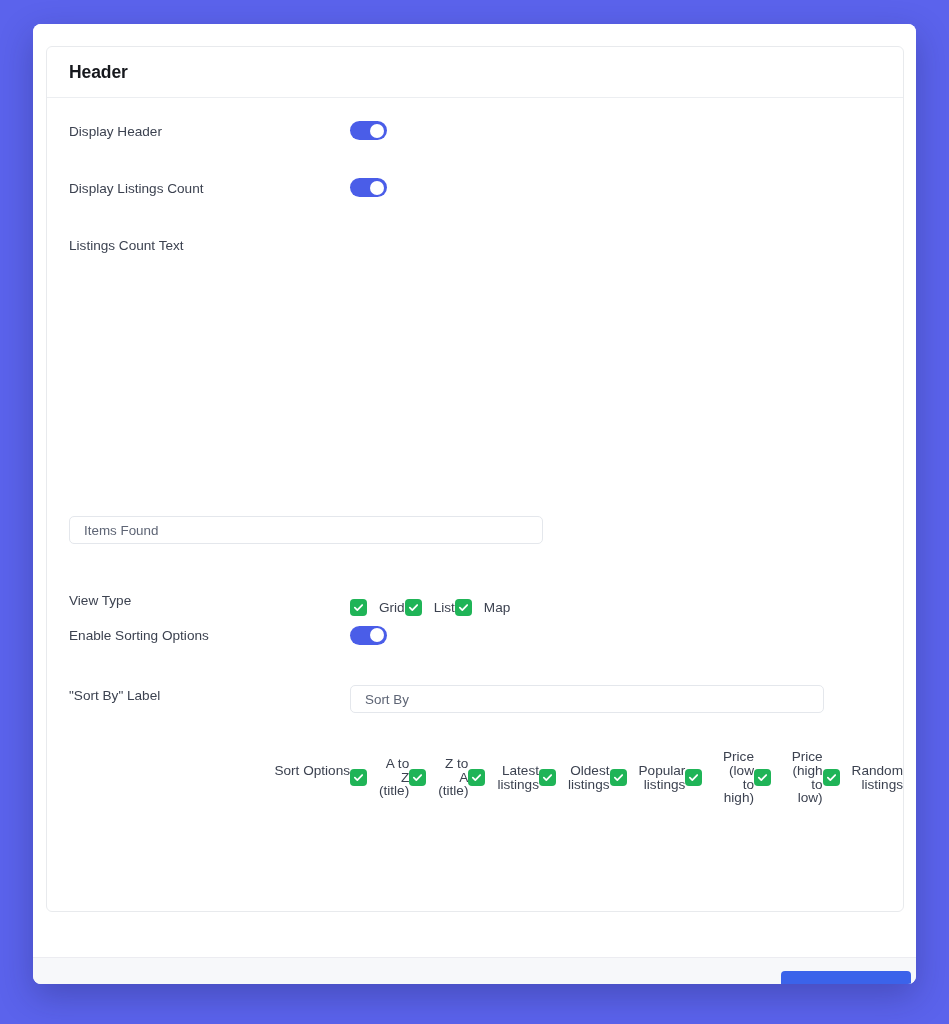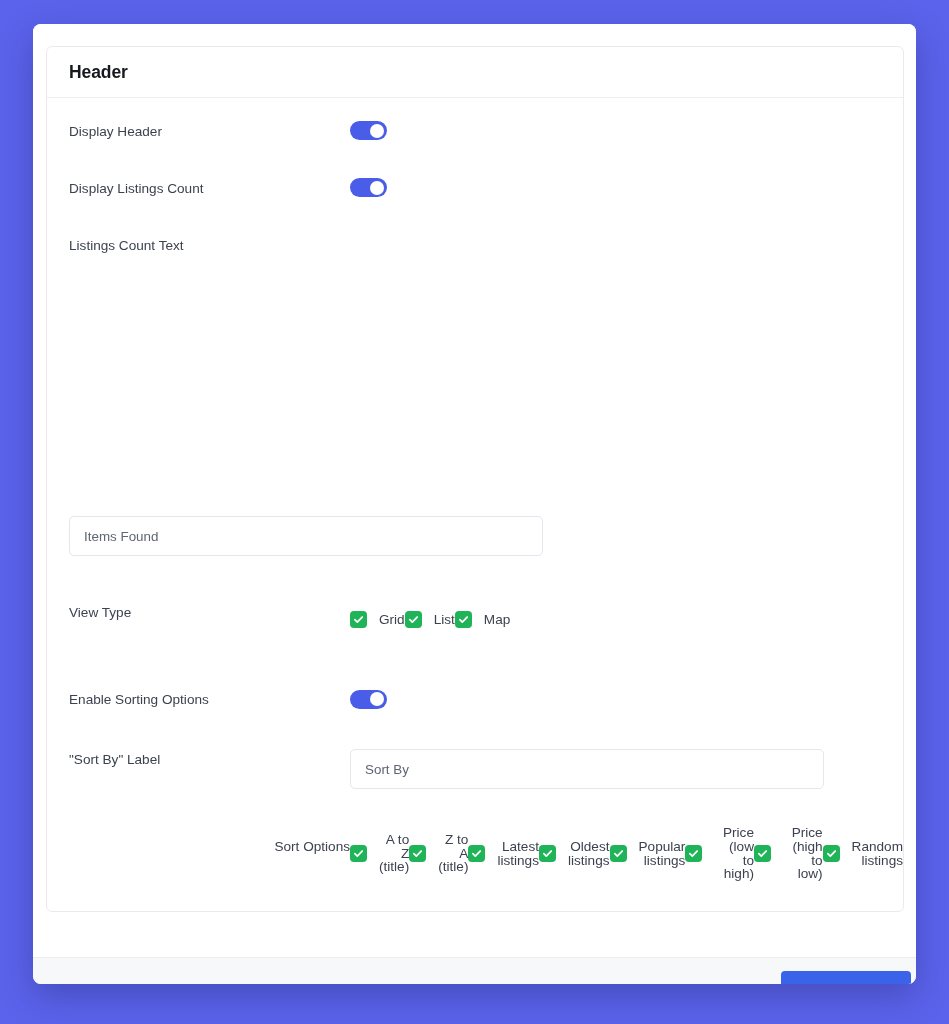--- a/index.html
+++ b/index.html
@@ -89,21 +89,21 @@
   .field-control {
     flex: 1;
     display: block;
   }
 
   
   .row-toggle-1 { margin-top: 23px; }
   .row-toggle-2 { margin-top: 37px; align-items: flex-end; }
   .row-input-1  { margin-top: 38px; flex-direction: column; }
   .row-checks-1 { margin-top: 46px; }
-  .row-toggle-3 { margin-top: 52px; }
+  .row-toggle-3 { }
   .row-input-2  { margin-top: 40px; }
   .row-checks-2 { margin-top: 47px; text-align: right; }
 
   
   .toggle {
     width: 37px;
     height: 19px;
     border-radius: 10px;
     background: #4a5de8;
     position: relative;
@@ -118,21 +118,21 @@
     right: 3px;
     width: 14px;
     height: 14px;
     border-radius: 50%;
     background: #ffffff;
   }
 
   
   .text-input {
     width: 474px;
-    height: 40px;
+    height: 28px;
     border: 1px solid #e4e7ec;
     border-radius: 5px;
     background: #ffffff;
     padding: 0 14px;
     font-family: "Liberation Sans", sans-serif;
     font-size: 13.4px;
     color: #5e6575;
     outline: none;
   }
 

